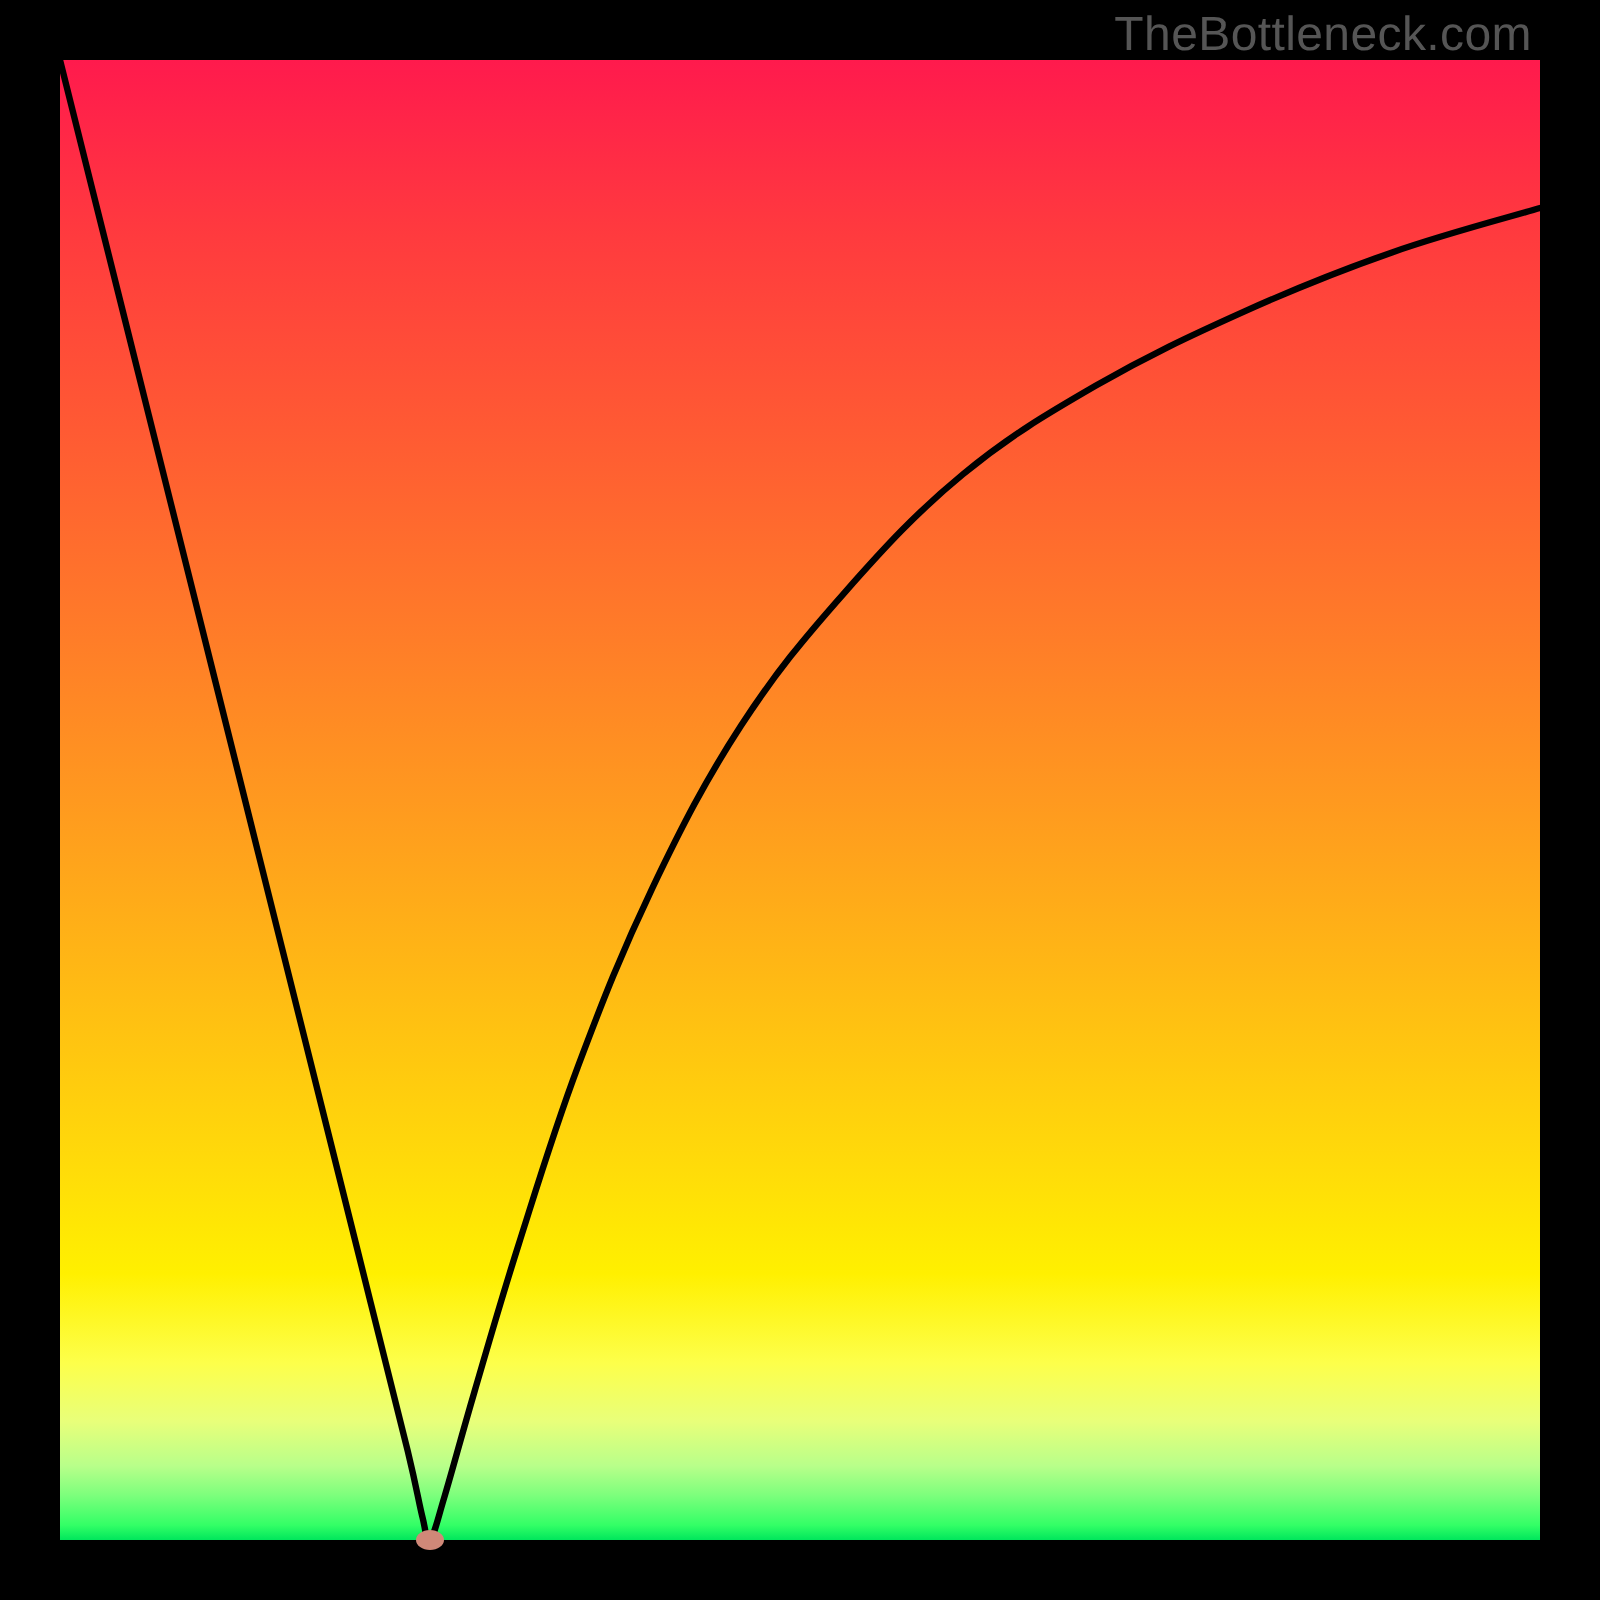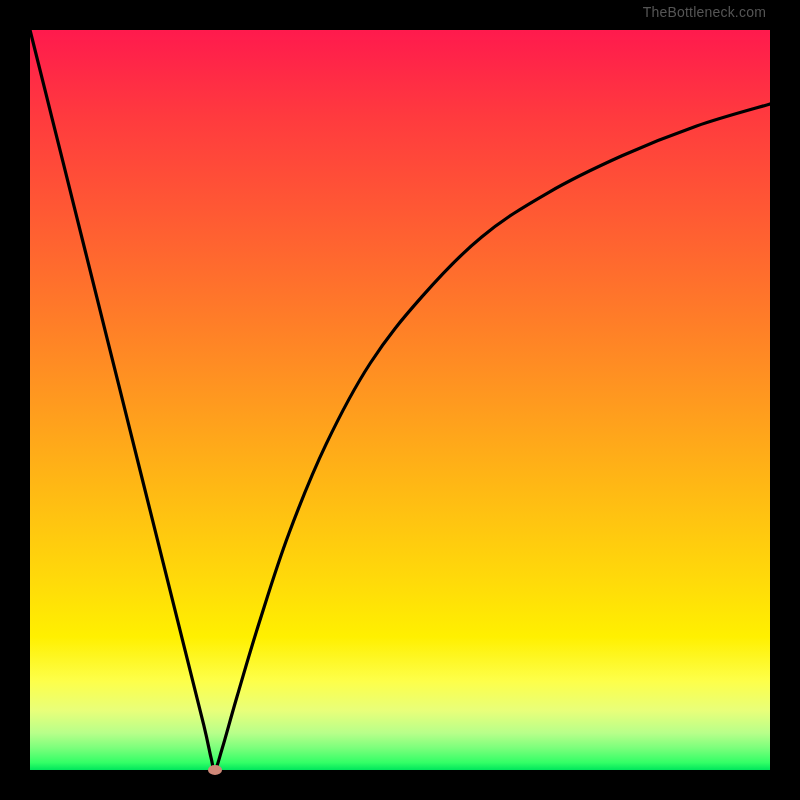--- a/index.html
+++ b/index.html
@@ -39,21 +39,21 @@
       #7cff7c 97%,
       #33ff66 99%,
       #00e65c 100%
     );
   }
   .watermark {
     position: absolute;
     top: 4px;
     right: 34px;
     color: #555;
-    font-size: 14px;
+    font-size: 24px;
     font-weight: 500;
     letter-spacing: 0.2px;
     user-select: none;
   }
   .curve-svg {
     position: absolute;
     left: 30px;
     top: 30px;
     width: 740px;
     height: 740px;

